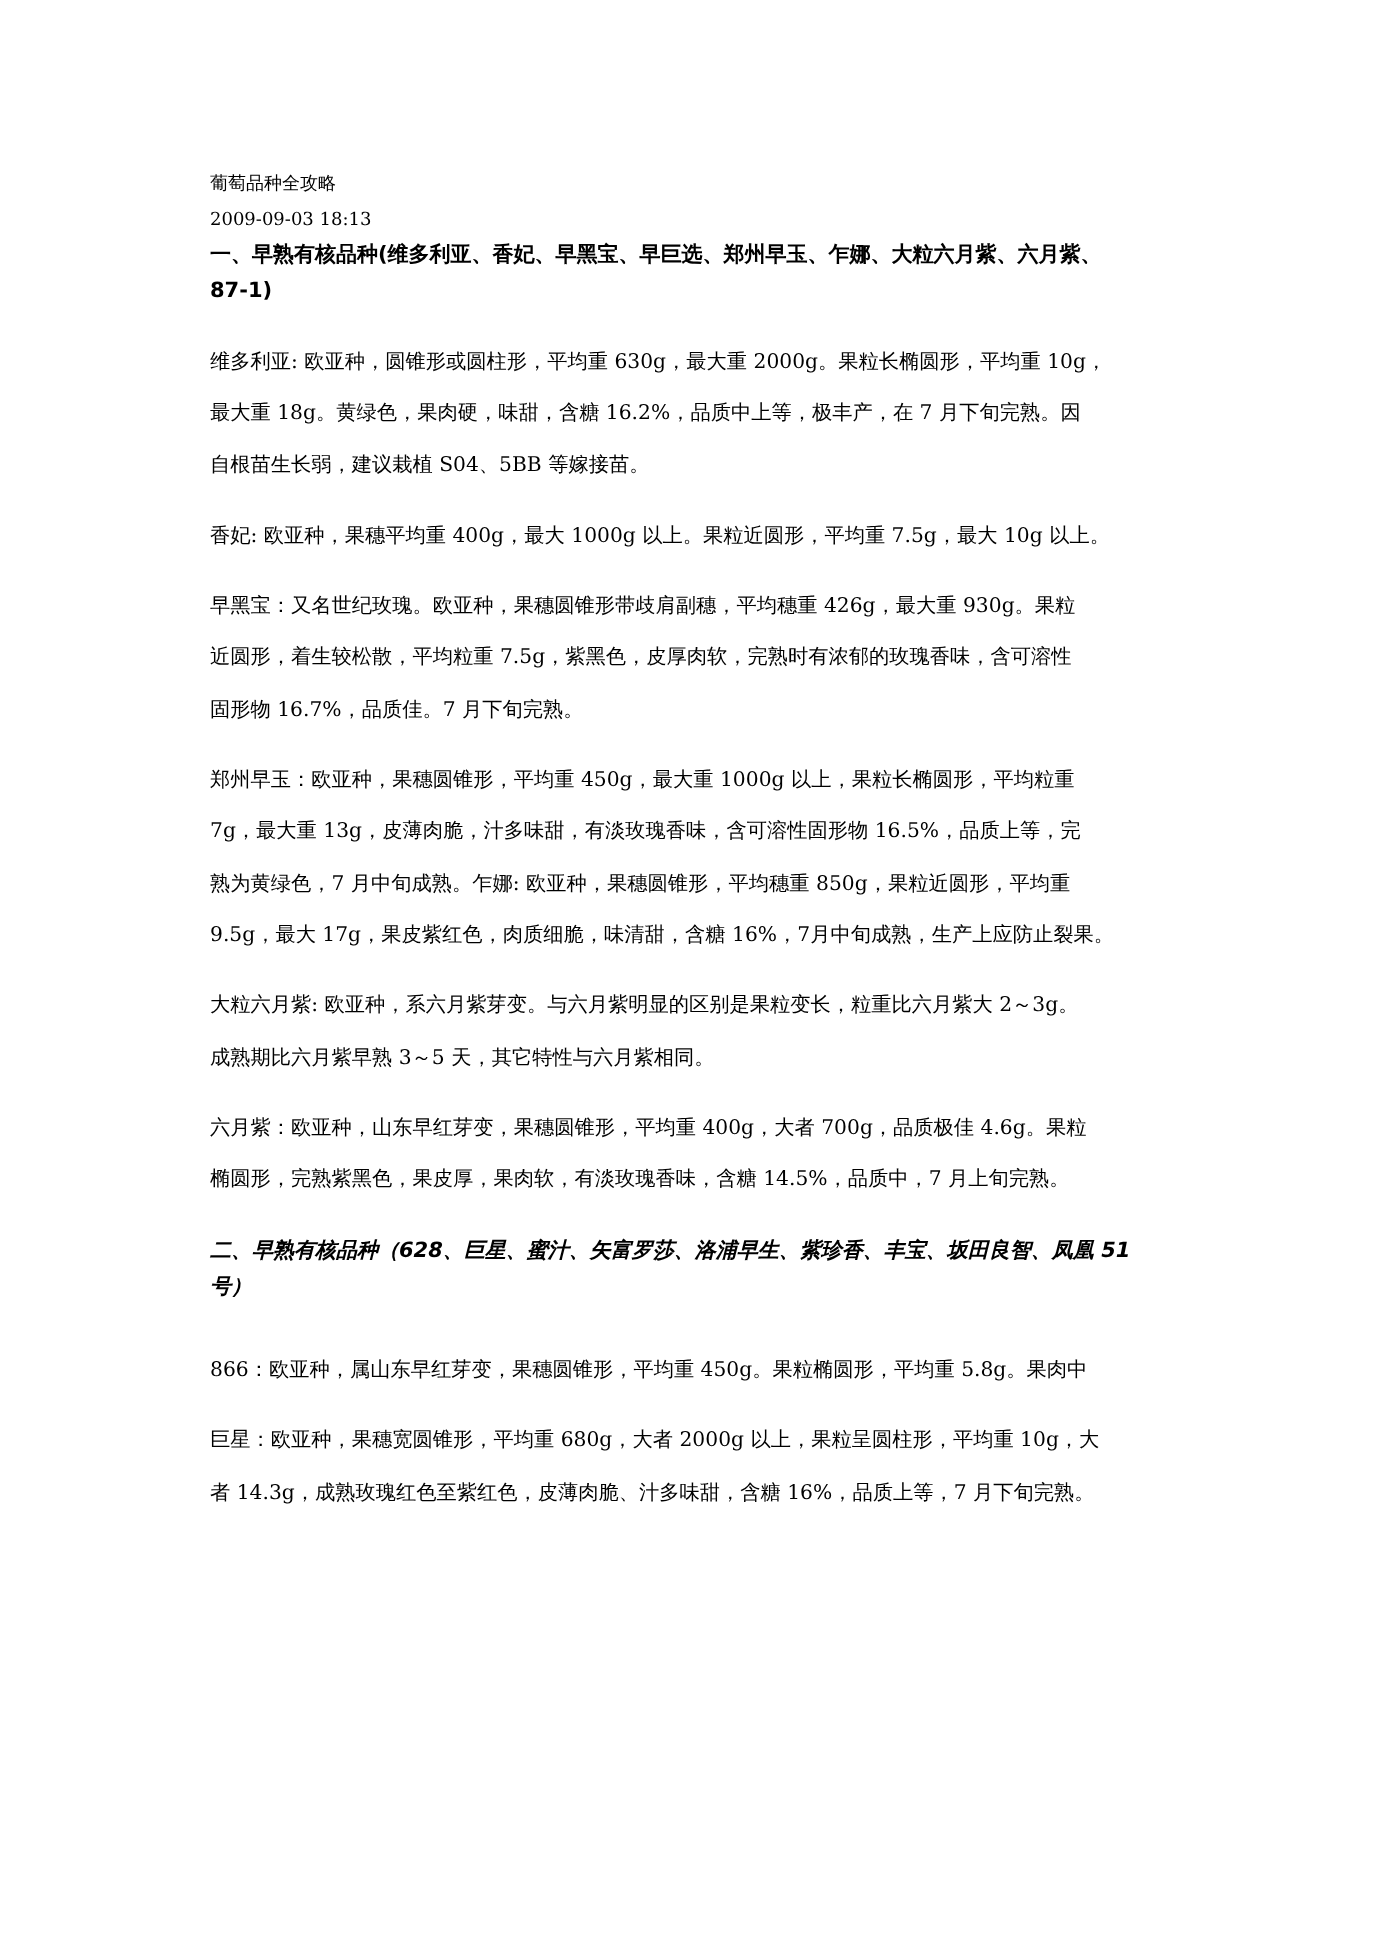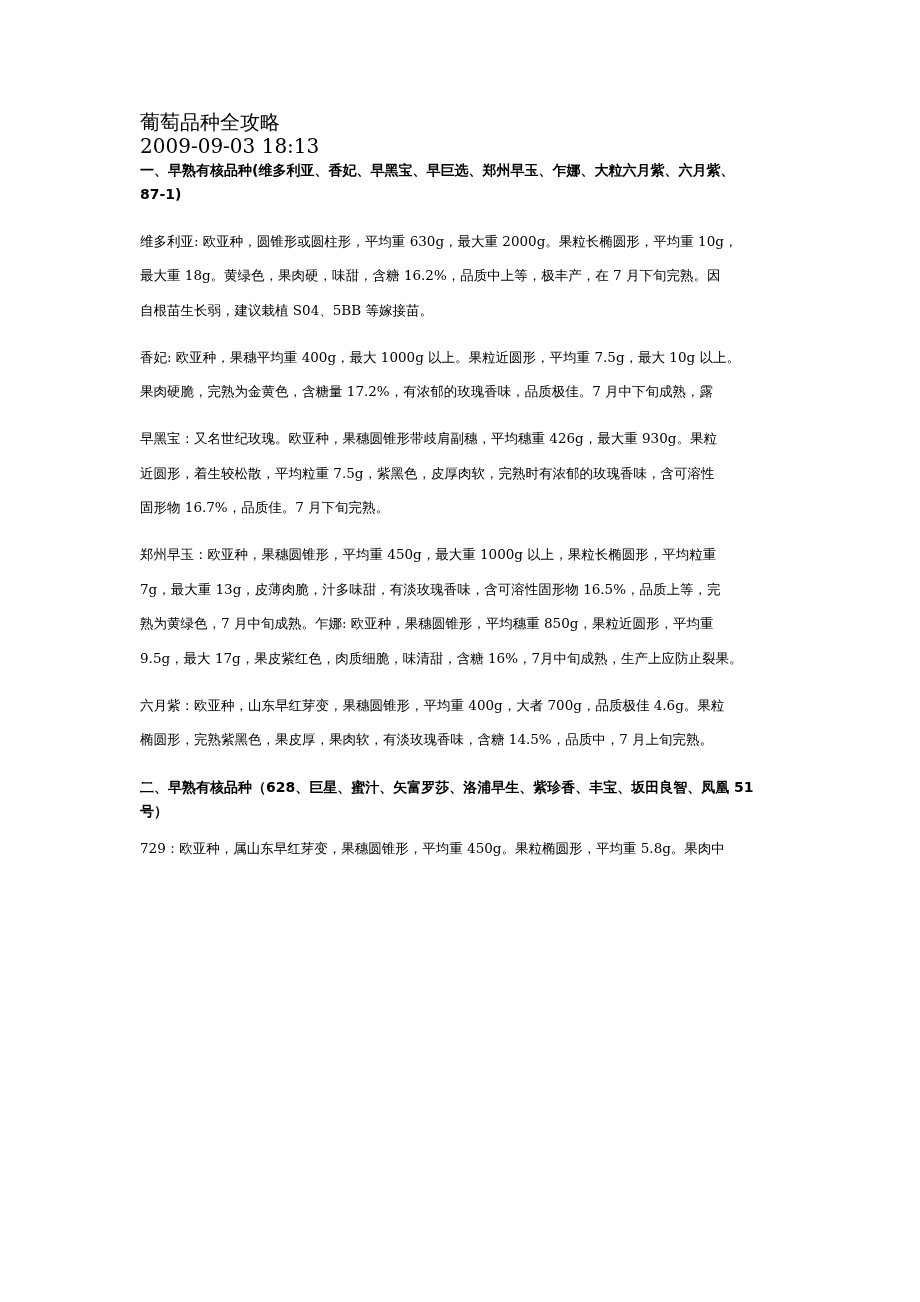--- a/index.html
+++ b/index.html
@@ -15,21 +15,21 @@
       color: #000000;
       font-family: "DejaVu Serif", "Liberation Serif", serif;
     }
     .page {
       position: absolute;
       left: 140px;
       top: 110px;
       width: 660px;
     }
     .title, .date {
-      font-size: 20px;
+      font-size: 12px;
       line-height: 24px;
       height: 24px;
       white-space: nowrap;
     }
     .section-heading {
       font-size: 14px;
       font-weight: bold;
       font-family: "DejaVu Sans", "Liberation Sans", sans-serif;
       line-height: 24px;
     }
@@ -43,21 +43,22 @@
       white-space: nowrap;
       height: 23.5px;
       margin-top: 11px;
     }
     .heading-line {
       display: block;
       white-space: nowrap;
       height: 24px;
     }
     .sec2 {
-      margin-bottom: 14px;
+      margin-bottom: 32px;
+      font-style: italic;
     }
     .sec1 {
       margin-bottom: 23.5px;
     }
   </style>
 </head>
 <body>
 
 <div class="page">
   <div class="title">葡萄品种全攻略</div>
@@ -70,50 +71,57 @@
     </div>
 
     <div class="para">
       <span class="line">维多利亚: 欧亚种，圆锥形或圆柱形，平均重 630g，最大重 2000g。果粒长椭圆形，平均重 10g，</span>
       <span class="line">最大重 18g。黄绿色，果肉硬，味甜，含糖 16.2%，品质中上等，极丰产，在 7 月下旬完熟。因</span>
       <span class="line">自根苗生长弱，建议栽植 S04、5BB 等嫁接苗。</span>
     </div>
 
     <div class="para">
       <span class="line">香妃:  欧亚种，果穗平均重 400g，最大 1000g 以上。果粒近圆形，平均重 7.5g，最大 10g 以上。</span>
-      <span class="line">果肉硬脆，完熟为金黄色，含糖量 17.2%，有浓郁的玫瑰香味，品质极佳。7 月中下旬成熟，露</span>
     </div>
 
     <div class="para">
       <span class="line">早黑宝：又名世纪玫瑰。欧亚种，果穗圆锥形带歧肩副穗，平均穗重 426g，最大重 930g。果粒</span>
       <span class="line">近圆形，着生较松散，平均粒重 7.5g，紫黑色，皮厚肉软，完熟时有浓郁的玫瑰香味，含可溶性</span>
       <span class="line">固形物 16.7%，品质佳。7 月下旬完熟。</span>
     </div>
 
 
     <div class="para">
       <span class="line">郑州早玉：欧亚种，果穗圆锥形，平均重 450g，最大重 1000g 以上，果粒长椭圆形，平均粒重</span>
       <span class="line">7g，最大重 13g，皮薄肉脆，汁多味甜，有淡玫瑰香味，含可溶性固形物 16.5%，品质上等，完</span>
       <span class="line">熟为黄绿色，7 月中旬成熟。乍娜: 欧亚种，果穗圆锥形，平均穗重 850g，果粒近圆形，平均重</span>
       <span class="line">9.5g，最大 17g，果皮紫红色，肉质细脆，味清甜，含糖 16%，7月中旬成熟，生产上应防止裂果。</span>
     </div>
 
+    <div class="para">
+      <span class="line">大粒六月紫: 欧亚种，系六月紫芽变。与六月紫明显的区别是果粒变长，粒重比六月紫大 2～3g。</span>
+      <span class="line">成熟期比六月紫早熟 3～5 天，其它特性与六月紫相同。</span>
+    </div>
 
     <div class="para">
       <span class="line">六月紫：欧亚种，山东早红芽变，果穗圆锥形，平均重 400g，大者 700g，品质极佳 4.6g。果粒</span>
       <span class="line">椭圆形，完熟紫黑色，果皮厚，果肉软，有淡玫瑰香味，含糖 14.5%，品质中，7 月上旬完熟。</span>
     </div>
 
   </div>
 
   <div class="section">
     <div class="section-heading sec2">
       <span class="heading-line">二、早熟有核品种（628、巨星、蜜汁、矢富罗莎、洛浦早生、紫珍香、丰宝、坂田良智、凤凰 51</span>
       <span class="heading-line">号）</span>
     </div>
 
     <div class="para">
-      <span class="line">729：欧亚种，属山东早红芽变，果穗圆锥形，平均重 450g。果粒椭圆形，平均重 5.8g。果肉中</span>
+      <span class="line">866：欧亚种，属山东早红芽变，果穗圆锥形，平均重 450g。果粒椭圆形，平均重 5.8g。果肉中</span>
     </div>
 
+    <div class="para">
+      <span class="line">巨星：欧亚种，果穗宽圆锥形，平均重 680g，大者 2000g 以上，果粒呈圆柱形，平均重 10g，大</span>
+      <span class="line">者 14.3g，成熟玫瑰红色至紫红色，皮薄肉脆、汁多味甜，含糖 16%，品质上等，7 月下旬完熟。</span>
+    </div>
 
   </div>
 </div>
 
 </body></html>

